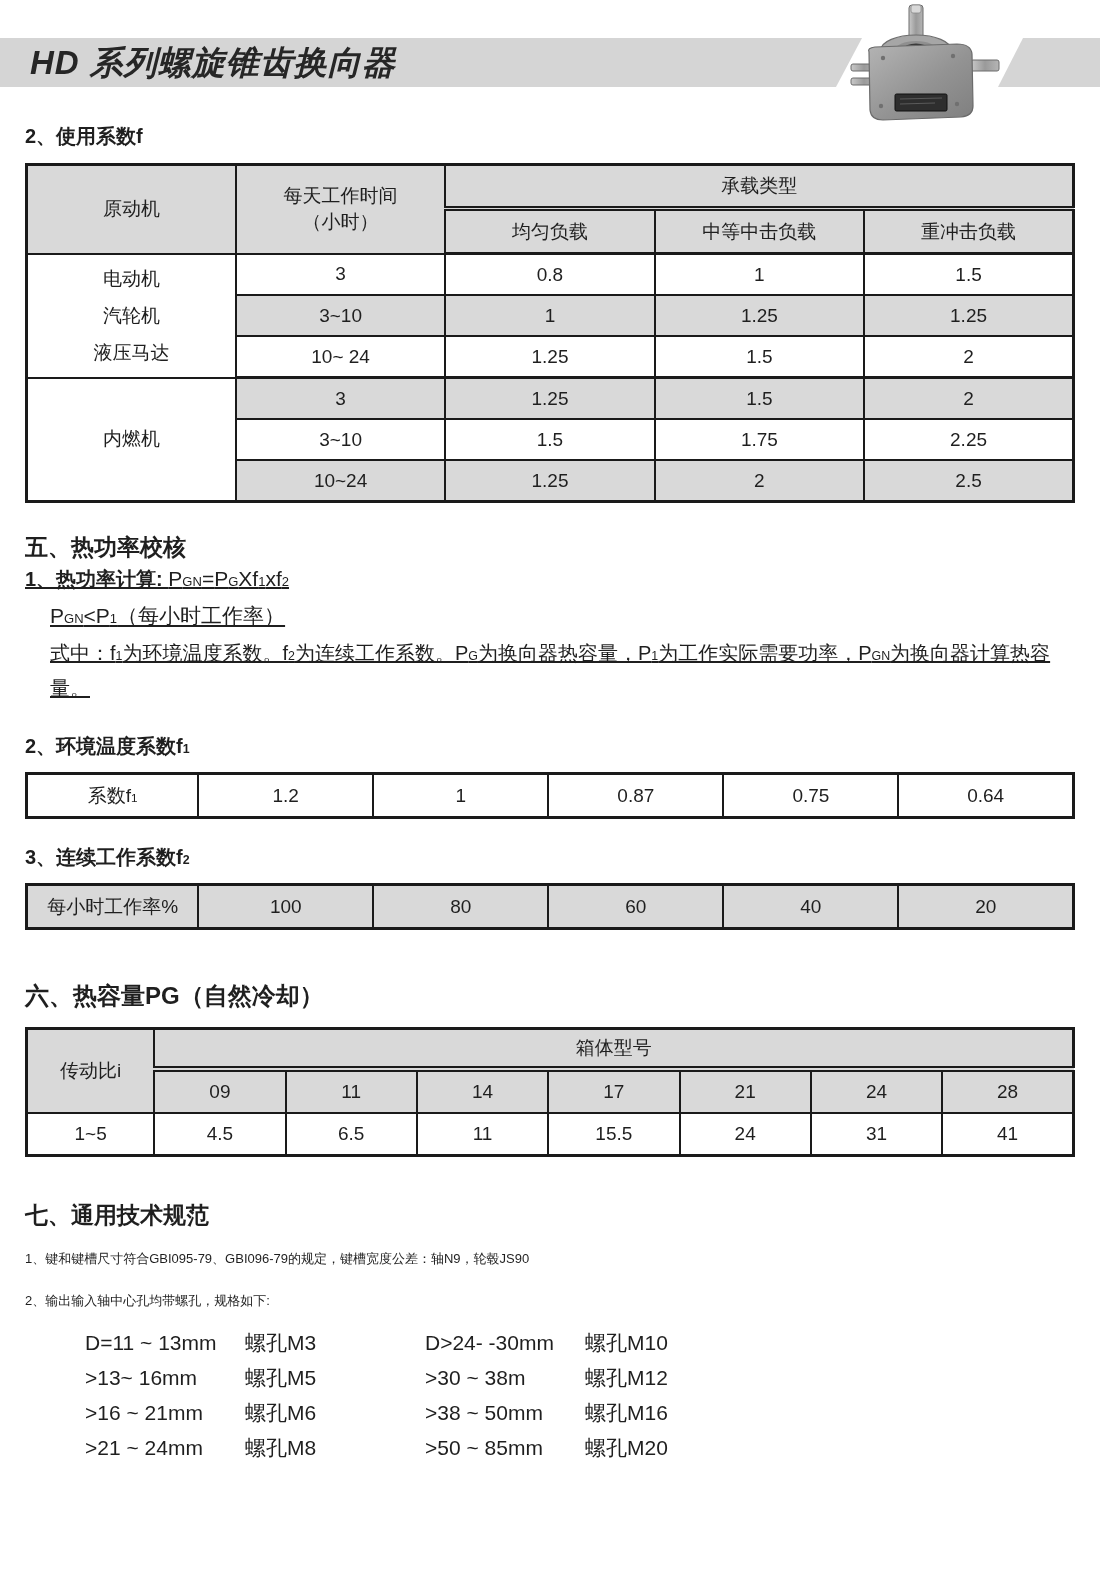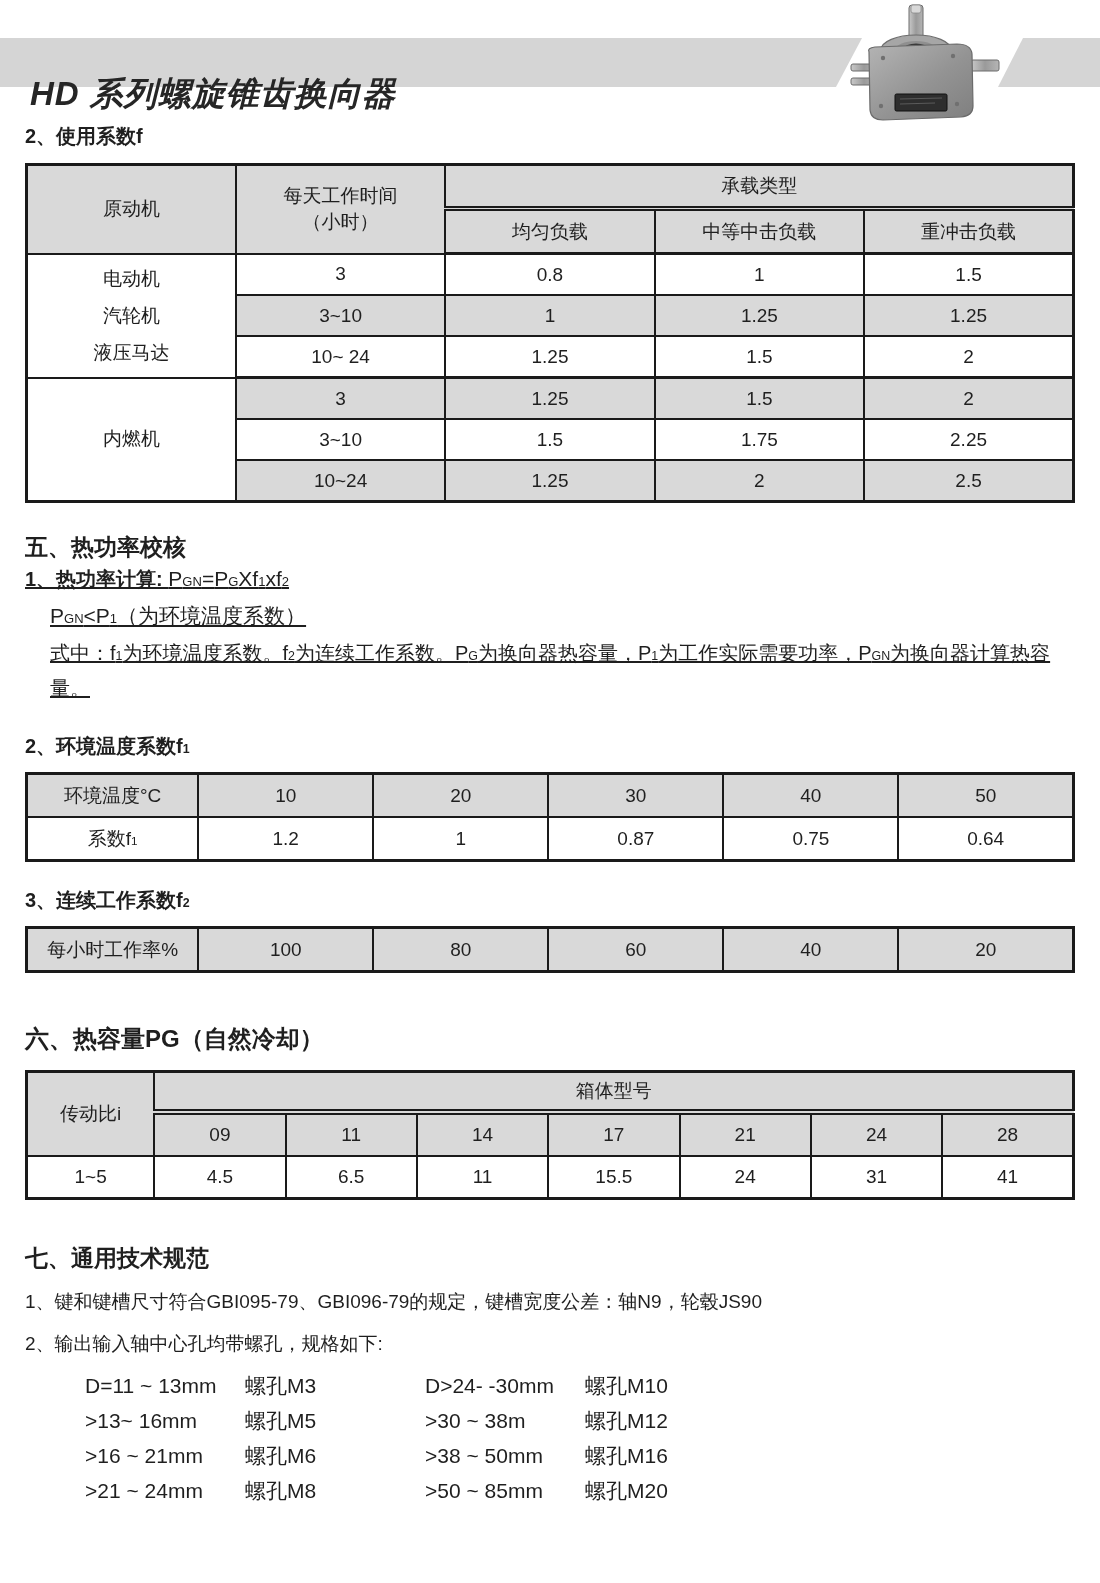--- a/index.html
+++ b/index.html
@@ -16,21 +16,21 @@
     overflow:hidden;
     color:var(--ink);
     font-family:"Liberation Sans","DejaVu Sans",sans-serif;
   }
   
   .band1{position:absolute;top:38px;left:0;width:862px;height:49px;background:var(--band-gray);
          clip-path:polygon(0 0,100% 0,calc(100% - 26px) 100%,0 100%);}
   .band2{position:absolute;top:38px;left:998px;width:102px;height:49px;background:var(--band-gray);
          clip-path:polygon(25px 0,100% 0,100% 100%,0 100%);}
   .page-title{position:absolute;top:38px;left:30px;height:58px;line-height:49px;
-              font-size:33px;font-weight:bold;font-style:italic;letter-spacing:1px;color:#262626;margin-top:31px;}
+              font-size:33px;font-weight:bold;font-style:italic;letter-spacing:1px;color:#262626;}
   .photo{position:absolute;top:2px;left:845px;width:160px;height:124px;}
   
   .content{padding:0 25px;}
   .sec-sm{font-size:20px;font-weight:bold;line-height:24px;}
   .sec-lg{font-size:23px;font-weight:bold;line-height:27px;}
   
   table{border-collapse:collapse;width:1050px;table-layout:fixed;
         font-size:19px;text-align:center;color:var(--ink);}
   table{border:3px solid var(--line);}
   td{border:2px solid var(--line);padding:0 4px;vertical-align:middle;}
@@ -48,21 +48,21 @@
   .t4 td{height:40px;}
   .t4 .boxrow td{height:36px;}
   .t4 .boxlabel{border-bottom:6px double var(--line);}
   
   .line{font-size:20px;line-height:32px;}
   .indent{padding-left:25px;}
   .formula{font-size:21px;}
   .sub{font-size:0.62em;}
   .b{font-weight:bold;}
   
-  .item{font-size:19px;line-height:21px;}
+  .item{font-size:13px;line-height:21px;}
   .spec-grid{margin-left:60px;}
   .spec-row{display:grid;grid-template-columns:160px 180px 160px 140px;height:35px;
             align-items:center;font-size:21px;}
   
   #h-usage{margin-top:124px;}
   #t-usage{margin-top:15px;}
   #h-thermal{margin-top:31px;}
   #thermal-lines{text-decoration:underline;}
   #thermal-lines .line{margin-top:2px;}
   #h-ambient{margin-top:30px;}
@@ -186,44 +186,36 @@
           <td class="g">2</td>
           <td class="g">2.5</td>
         </tr>
       </tbody>
     </table>
 
     <div id="h-thermal" class="sec-lg">五、热功率校核</div>
 
     <div id="thermal-lines">
       <div class="line"><span class="b">1、热功率计算: </span><span class="formula"><span>P</span><span class="sub">GN</span><span>=</span><span>P</span><span class="sub">G</span><span>Xf</span><span class="sub">1</span><span>xf</span><span class="sub">2</span></span></div>
-      <div class="line indent formula"><span>P</span><span class="sub">GN</span><span>&lt;P</span><span class="sub">1</span><span>（为环境温度系数）</span></div>
+      <div class="line indent formula"><span>P</span><span class="sub">GN</span><span>&lt;P</span><span class="sub">1</span><span>（每小时工作率）</span></div>
       <div class="line indent"><span>式中：f</span><span class="sub">1</span><span>为环境温度系数。f</span><span class="sub">2</span><span>为连续工作系数。P</span><span class="sub">G</span><span>为换向器热容量，P</span><span class="sub">1</span><span>为工作实际需要功率，P</span><span class="sub">GN</span><span>为换向器计算热容量。</span></div>
     </div>
 
     <div id="h-ambient" class="sec-sm"><span>2、环境温度系数f</span><span class="sub">1</span></div>
 
     <table id="t-ambient" class="t2">
       <colgroup>
           <col style="width:16.4%">
           <col style="width:16.72%">
           <col style="width:16.72%">
           <col style="width:16.72%">
           <col style="width:16.72%">
           <col style="width:16.72%">
         </colgroup>
       <tbody>
-        <tr>
-          <td class="hd">环境温度°C</td>
-          <td class="hd">10</td>
-          <td class="hd">20</td>
-          <td class="hd">30</td>
-          <td class="hd">40</td>
-          <td class="hd">50</td>
-        </tr>
         <tr>
           <td><span>系数f</span><span class="sub">1</span></td>
           <td>1.2</td>
           <td>1</td>
           <td>0.87</td>
           <td>0.75</td>
           <td>0.64</td>
         </tr>
       </tbody>
     </table>

